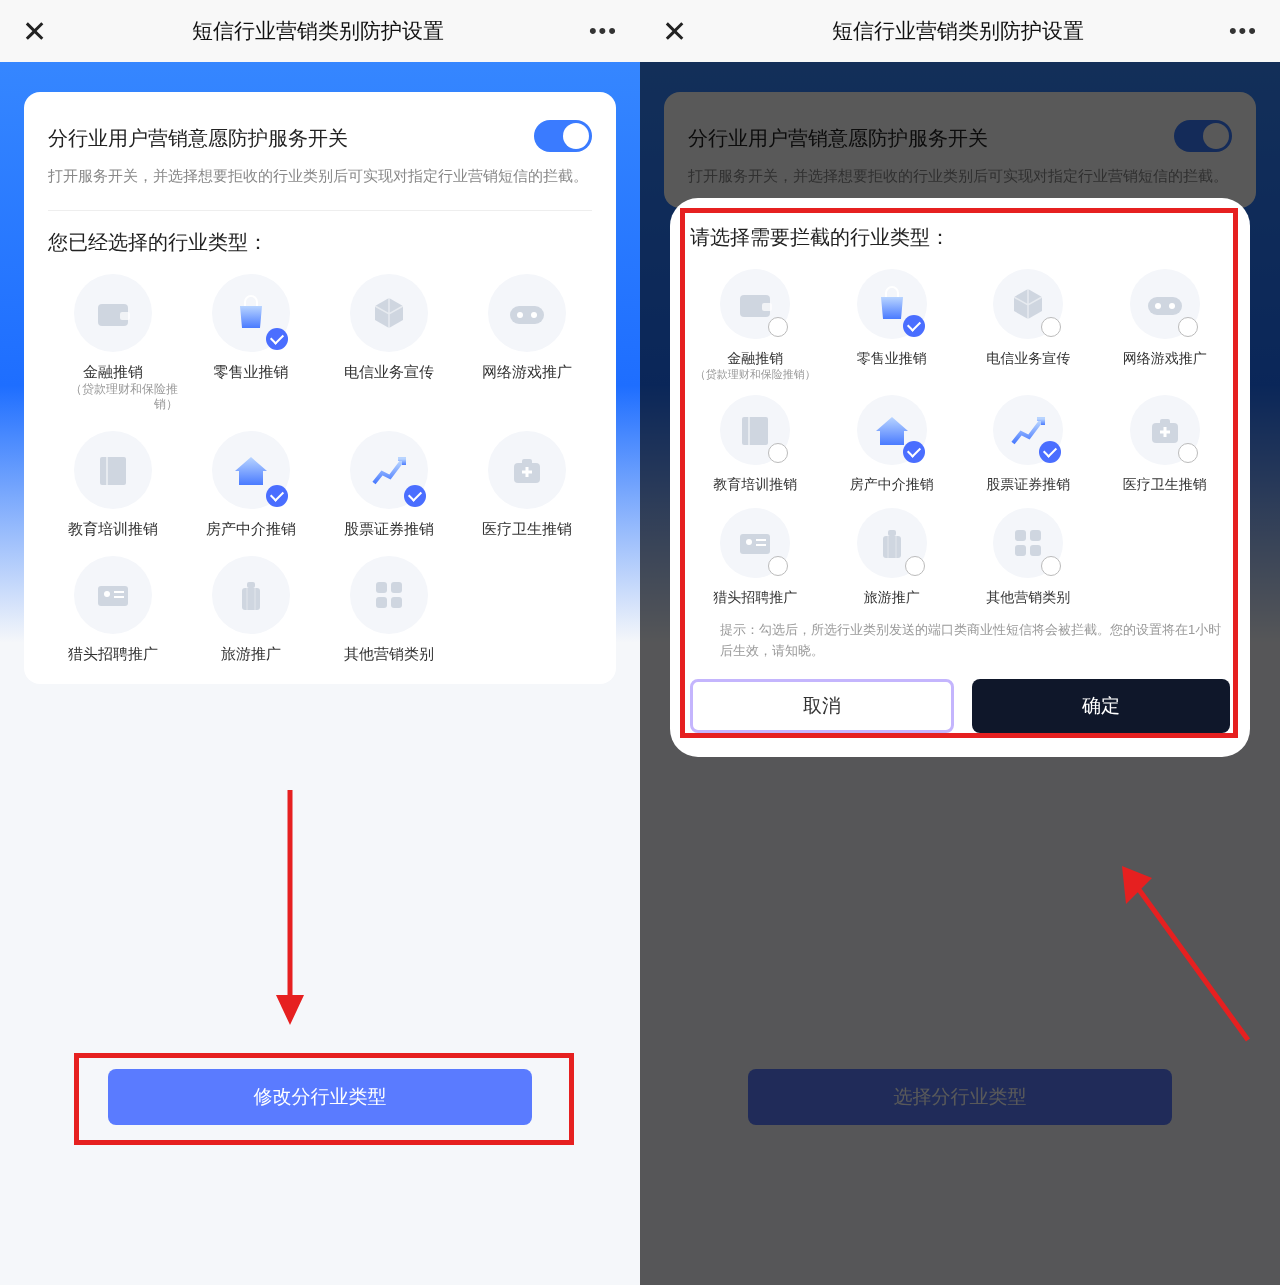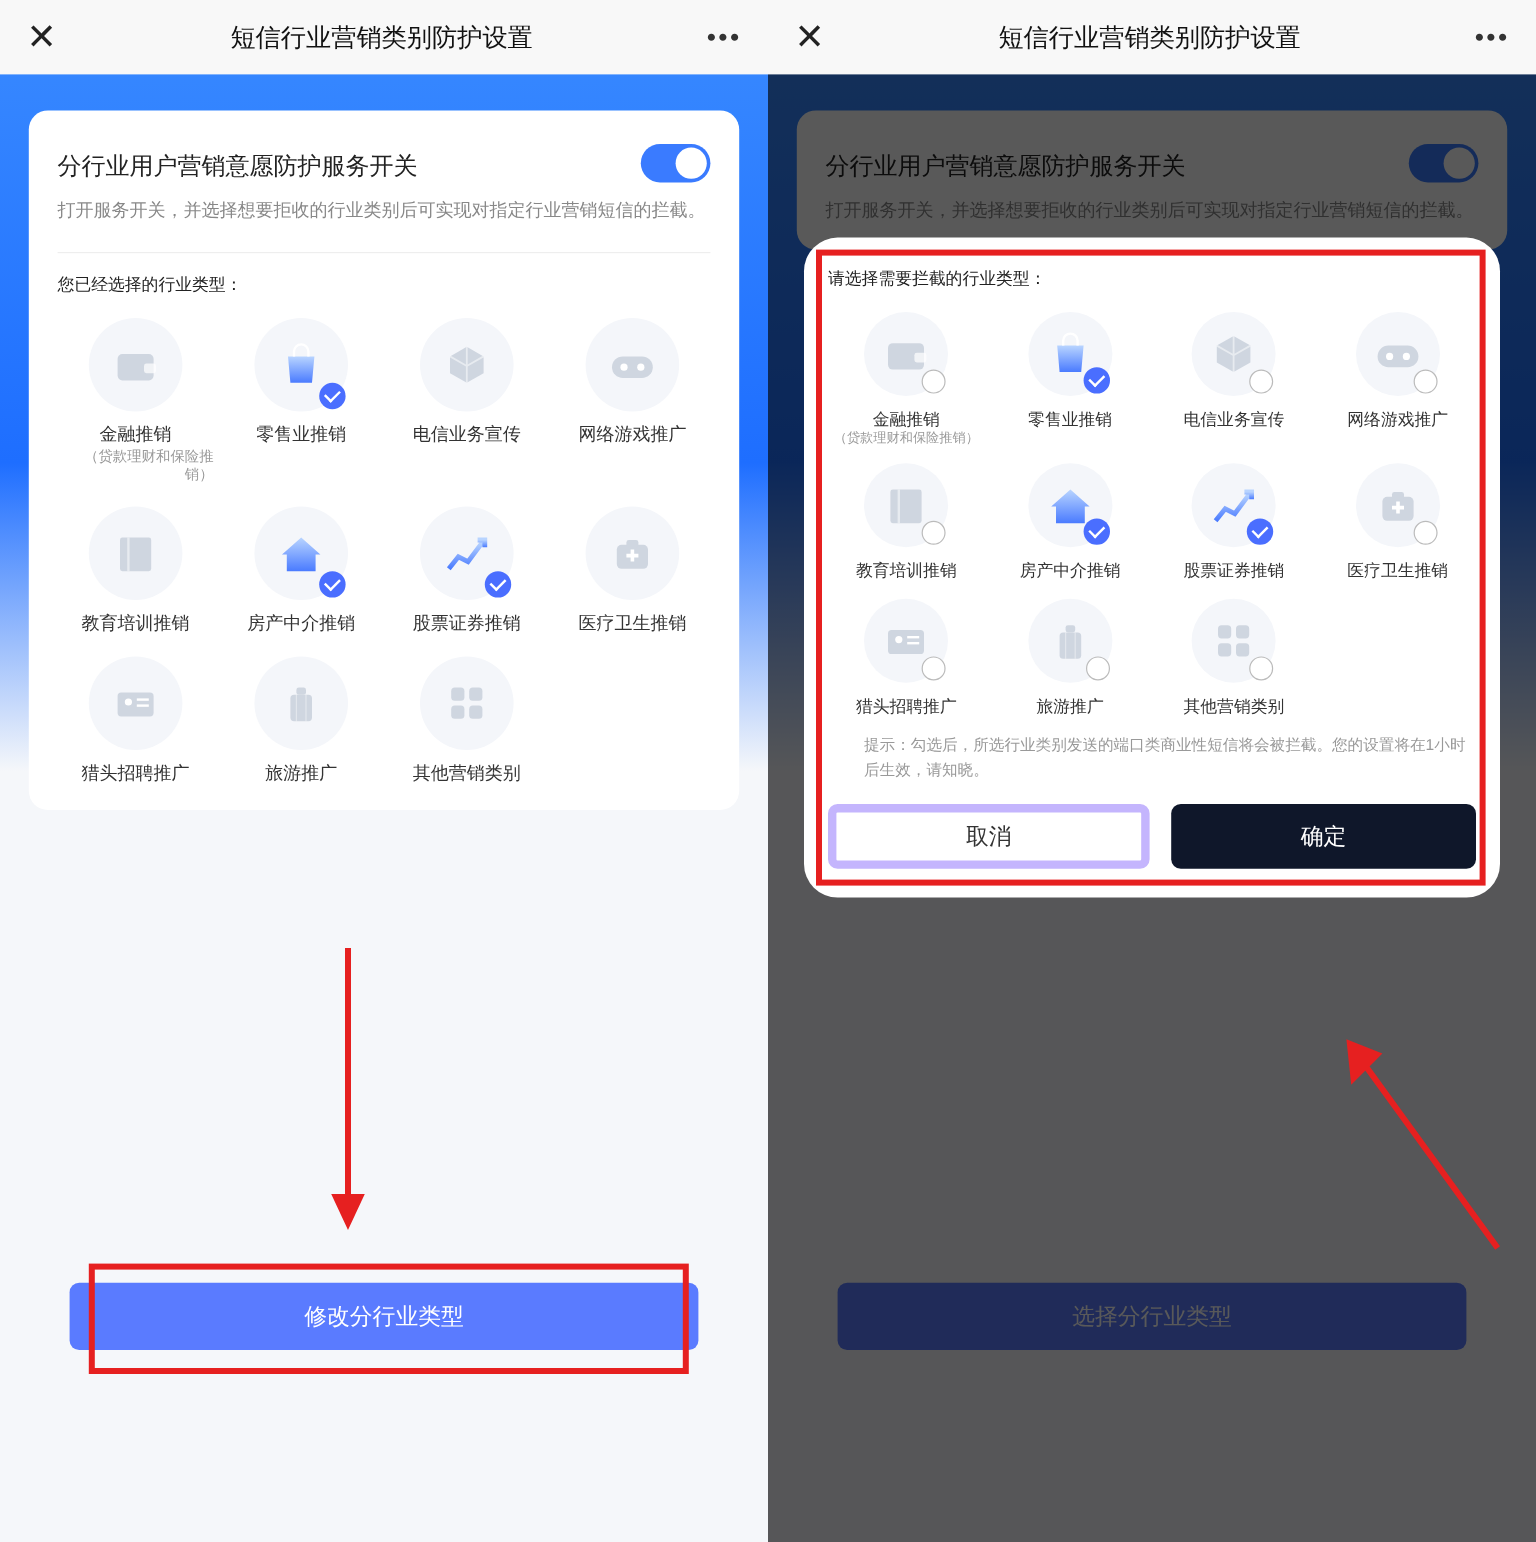--- a/index.html
+++ b/index.html
@@ -92,21 +92,21 @@
   font-size: 15px;
   color: #888;
   line-height: 1.6;
 }
 .divider {
   margin: 22px 0 18px;
   border: none;
   border-top: 1px solid #eee;
 }
 .selected-title {
-  font-size: 14px;
+  font-size: 20px;
   color: #222;
   margin-bottom: 18px;
 }
 .grid {
   display: grid;
   grid-template-columns: repeat(4, 1fr);
   gap: 18px 8px;
 }
 .cat {
   display: flex;
@@ -158,21 +158,21 @@
 .cat-sub {
   font-size: 12px;
   color: #999;
   text-align: right;
   line-height: 1.3;
 }
 .bottom-btn {
   position: absolute;
   left: 50%; transform: translateX(-50%);
   bottom: 160px;
-  width: 524px;
+  width: 424px;
   height: 56px;
   background: #5a7bff;
   color: #fff;
   font-size: 19px;
   border: none;
   border-radius: 8px;
   cursor: pointer;
   z-index: 6;
 }
 .screen.right .bottom-btn.dim {
@@ -216,21 +216,21 @@
   margin-top: 18px;
 }
 .modal-btn {
   flex: 1;
   height: 54px;
   border-radius: 8px;
   font-size: 19px;
   border: none;
   cursor: pointer;
 }
-.btn-cancel { background: #fff; color: #333; border: 7px solid #c4b5fd; }
+.btn-cancel { background: #fff; color: #333; border: 3px solid #c4b5fd; }
 .btn-ok { background: #0f172a; color: #fff; }
 </style>
 </head>
 <body>
 
 <div class="screen left">
   <div class="titlebar">
     <span class="close-x">✕</span>
     <span class="title-text">短信行业营销类别防护设置</span>
     <span class="dots">•••</span>

